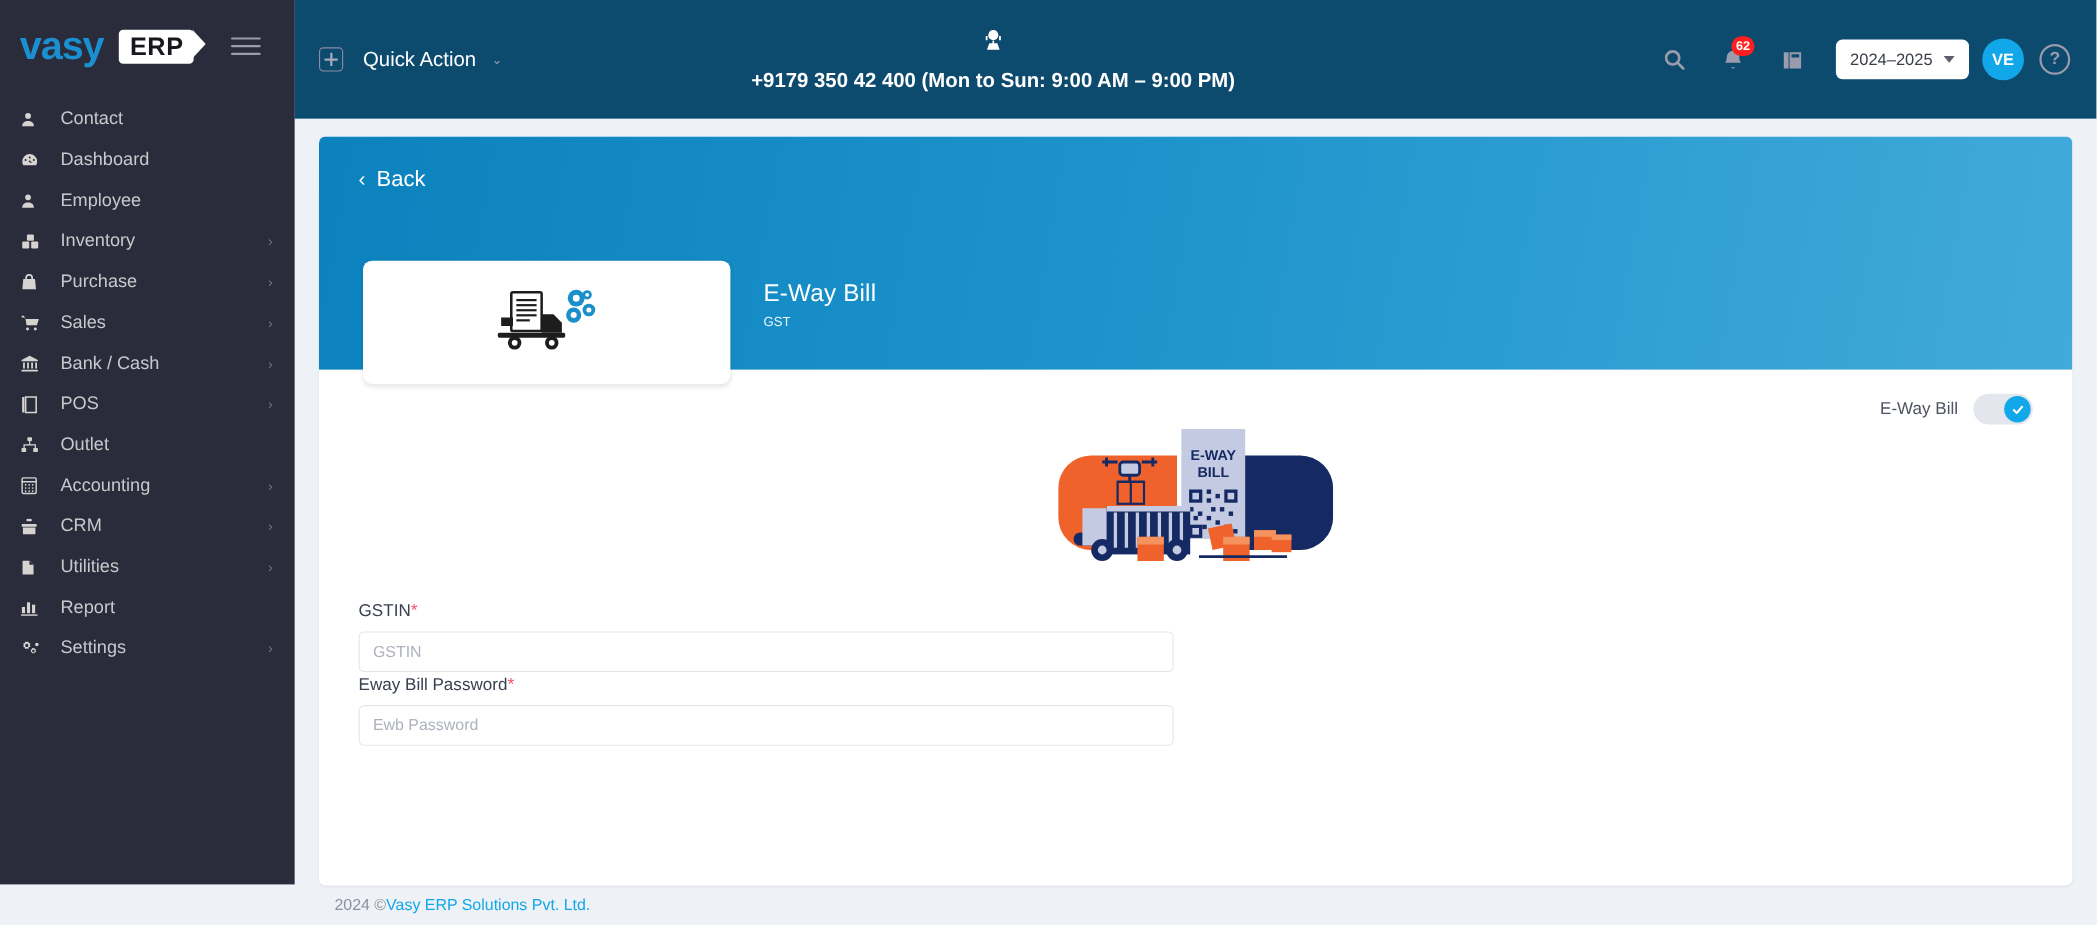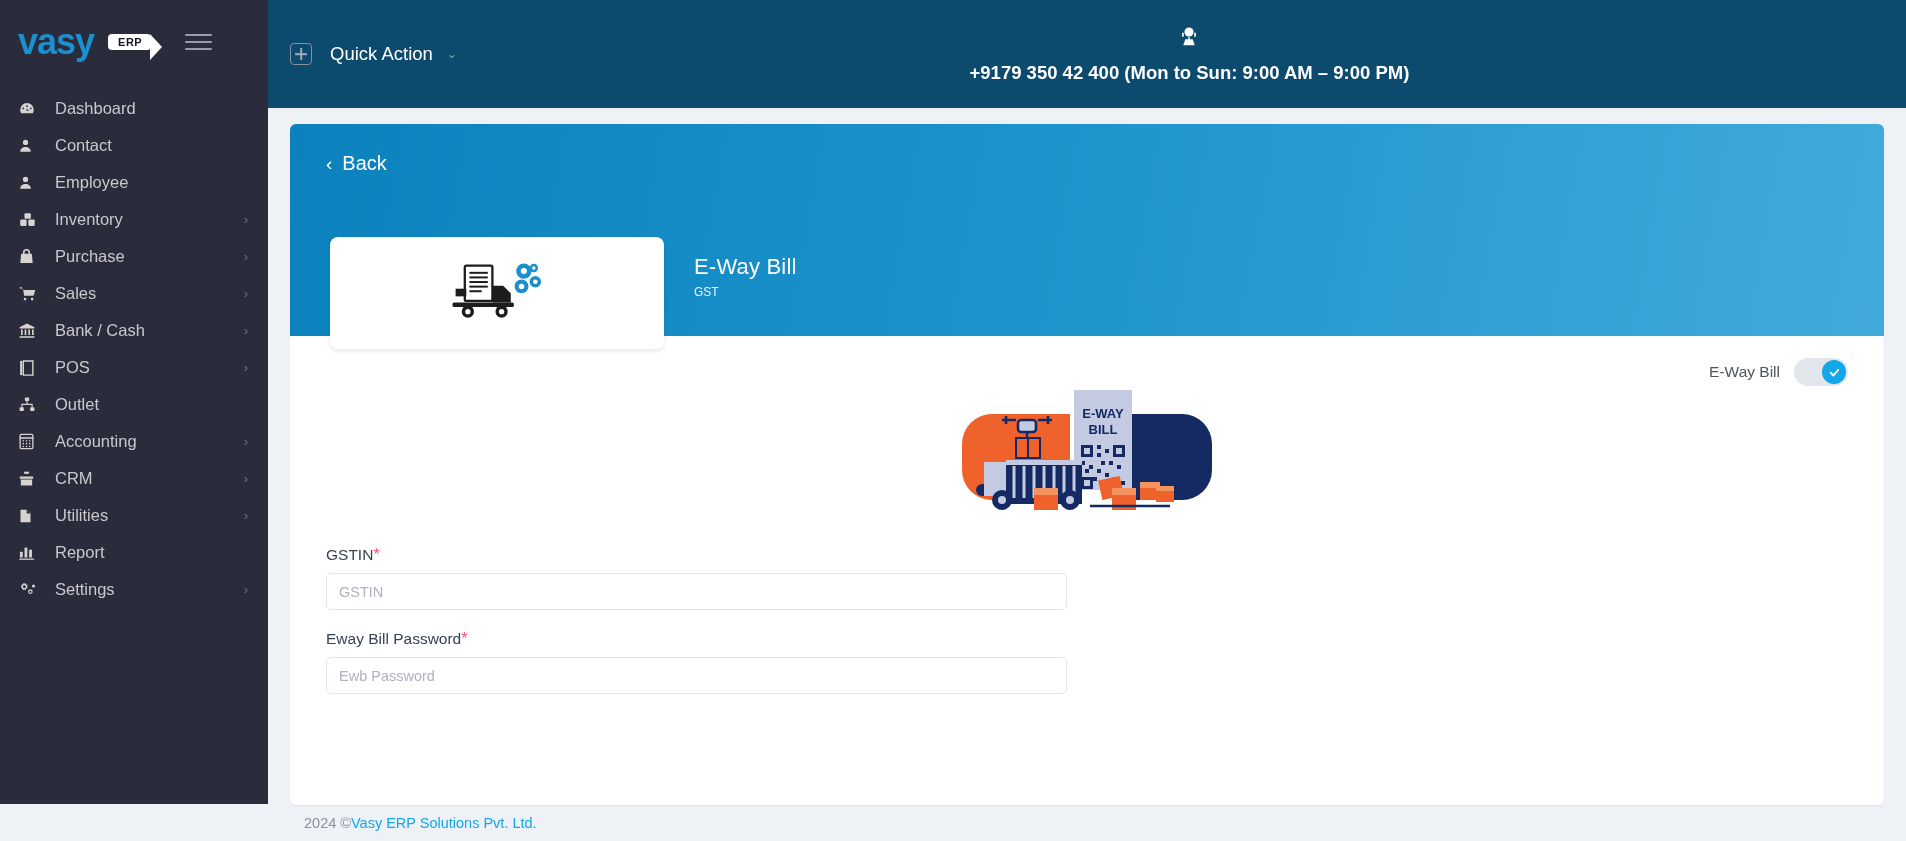--- a/index.html
+++ b/index.html
@@ -20,21 +20,21 @@
   .brand {
     height: 84px; display: flex; align-items: center;
     padding-left: 18px; gap: 12px;
   }
   .brand-vasy {
     font-size: 36px; font-weight: bold; color: #1b90d0;
     letter-spacing: -1px; font-family: "Liberation Sans", sans-serif;
   }
   .brand-erp {
     background: #fff; color: #16181d; font-weight: bold;
-    font-size: 11px; padding: 2px 9px 2px 10px;
+    font-size: 23px; padding: 2px 9px 2px 10px;
     border-radius: 4px; letter-spacing: .5px;
     position: relative; margin-left: 2px;
   }
   .brand-erp:after {
     content:""; position:absolute; right:-11px; top:0;
     border-top: 13px solid transparent;
     border-bottom: 13px solid transparent;
     border-left: 12px solid #fff;
   }
   .hamburger { margin-left: 22px; display:flex; flex-direction:column; gap:5px; cursor:pointer;}
@@ -161,21 +161,21 @@
     background:#12a7e8; display:flex; align-items:center; justify-content:center;
   }
   .toggle .knob svg { display:block; }
 
   .illus { display:flex; justify-content:center; margin-top: -10px; }
 
   .form-grid {
     display:grid; grid-template-columns: 1fr 1fr; column-gap: 40px; row-gap: 0;
     margin-top: 26px;
   }
-  .field { margin-bottom: 20px; }
+  .field { margin-bottom: 3px; }
   .field-label { font-size:15.5px; color:#394150; margin-bottom:9px; }
   .req { color:#f3546a; font-size:16px; }
   .field input {
     width:100%; height:37px; border:1px solid #e2e6ec; border-radius:5px;
     padding: 0 12px; font-size:14.5px; color:#3a4150; outline:none;
     font-family:"Liberation Sans", sans-serif; background:#fff;
   }
   .field input::placeholder { color:#adb2bd; }
 
   .submit-row { display:flex; justify-content:flex-end; margin-top: 10px; }
@@ -203,35 +203,35 @@
       <span class="hamburger">
         <span></span>
           <span></span>
           <span></span>
       </span>
     </div>
     <nav class="nav">
 
       <div class="nav-item">
         <span class="nav-ico">
-          <svg width="18" height="18" viewBox="0 0 24 24" fill="currentColor">
-              <path d="M12 4a9 9 0 00-9 9 9 9 0 001.2 4.5h15.6A9 9 0 0021 13a9 9 0 00-9-9zm0 3a1.2 1.2 0 110 2.4A1.2 1.2 0 0112 7zM7 10a1.2 1.2 0 110 2.4A1.2 1.2 0 017 10zm10 0a1.2 1.2 0 110 2.4A1.2 1.2 0 0117 10zm-5 1.6l3.2 3.4-4.6-1.2z"></path>
-            </svg>
-        </span>
-        <span class="nav-label">Dashboard</span>
-      </div>
-
-      <div class="nav-item">
-        <span class="nav-ico">
           <svg width="15" height="17" viewBox="0 0 24 24" fill="currentColor">
               <circle cx="12" cy="7" r="4.2"></circle>
               <path d="M3.5 22c0-4.7 3.8-7.5 8.5-7.5s8.5 2.8 8.5 7.5z"></path>
             </svg>
         </span>
         <span class="nav-label">Contact</span>
+      </div>
+
+      <div class="nav-item">
+        <span class="nav-ico">
+          <svg width="18" height="18" viewBox="0 0 24 24" fill="currentColor">
+              <path d="M12 4a9 9 0 00-9 9 9 9 0 001.2 4.5h15.6A9 9 0 0021 13a9 9 0 00-9-9zm0 3a1.2 1.2 0 110 2.4A1.2 1.2 0 0112 7zM7 10a1.2 1.2 0 110 2.4A1.2 1.2 0 017 10zm10 0a1.2 1.2 0 110 2.4A1.2 1.2 0 0117 10zm-5 1.6l3.2 3.4-4.6-1.2z"></path>
+            </svg>
+        </span>
+        <span class="nav-label">Dashboard</span>
       </div>
 
       <div class="nav-item">
         <span class="nav-ico">
           <svg width="15" height="17" viewBox="0 0 24 24" fill="currentColor">
               <circle cx="12" cy="7" r="4.2"></circle>
               <path d="M3.5 22c0-4.7 3.8-7.5 8.5-7.5s8.5 2.8 8.5 7.5z"></path>
             </svg>
         </span>
         <span class="nav-label">Employee</span>
@@ -374,20 +374,46 @@
           <svg width="22" height="22" viewBox="0 0 24 24" fill="#ffffff">
               <circle cx="12" cy="7.6" r="5"></circle>
               <path d="M4.5 8.5h1.8v4.2H4.5zM17.7 8.5h1.8v4.2h-1.8z"></path>
               <path d="M8 15.5h8l2.3 6.5H5.7z"></path>
               <rect x="11.2" y="13" width="1.6" height="7"></rect>
             </svg>
         </span>
         <span>+9179 350 42 400 (Mon to Sun: 9:00 AM – 9:00 PM)</span>
       </div>
 
+      <div class="topbar-right">
+        <div class="tb-icon">
+          <svg width="22" height="22" viewBox="0 0 24 24" fill="none" stroke="currentColor" stroke-width="2.6">
+              <circle cx="10.5" cy="10.5" r="6.5"></circle>
+              <path d="M15.5 15.5L21 21" stroke-linecap="round"></path>
+            </svg>
+        </div>
+        <div class="tb-icon">
+          <svg width="21" height="21" viewBox="0 0 24 24" fill="currentColor">
+              <path d="M12 2.5a6.5 6.5 0 00-6.5 6.5c0 4.5-2 6-2 6h17s-2-1.5-2-6A6.5 6.5 0 0012 2.5zM9.8 19.5a2.4 2.4 0 004.4 0z"></path>
+            </svg>
+          <span class="badge">62</span>
+        </div>
+        <div class="tb-icon">
+          <svg width="21" height="21" viewBox="0 0 24 24" fill="currentColor">
+              <path d="M3 4h5v17H3z"></path>
+              <path d="M9 4h12v17H9zm2 2.2v3.2h8V6.2zm.4 5a1.1 1.1 0 110 2.2 1.1 1.1 0 010-2.2zm3.6 0a1.1 1.1 0 110 2.2 1.1 1.1 0 010-2.2zm3.6 0a1.1 1.1 0 110 2.2 1.1 1.1 0 010-2.2zm-7.2 3.6a1.1 1.1 0 110 2.2 1.1 1.1 0 010-2.2zm3.6 0a1.1 1.1 0 110 2.2 1.1 1.1 0 010-2.2zm3.6 0a1.1 1.1 0 110 2.2 1.1 1.1 0 010-2.2z"></path>
+            </svg>
+        </div>
+        <div class="year-select">
+          <span class="yr">2024–2025</span>
+          <span class="tri"></span>
+        </div>
+        <div class="avatar">VE</div>
+        <div class="help-icon">?</div>
+      </div>
     </header>
 
     <div class="content">
       <div class="card">
 
         <div class="hero">
           <div class="back-btn">
             <span class="back-chev">‹</span>
             <span>Back</span>
           </div>

